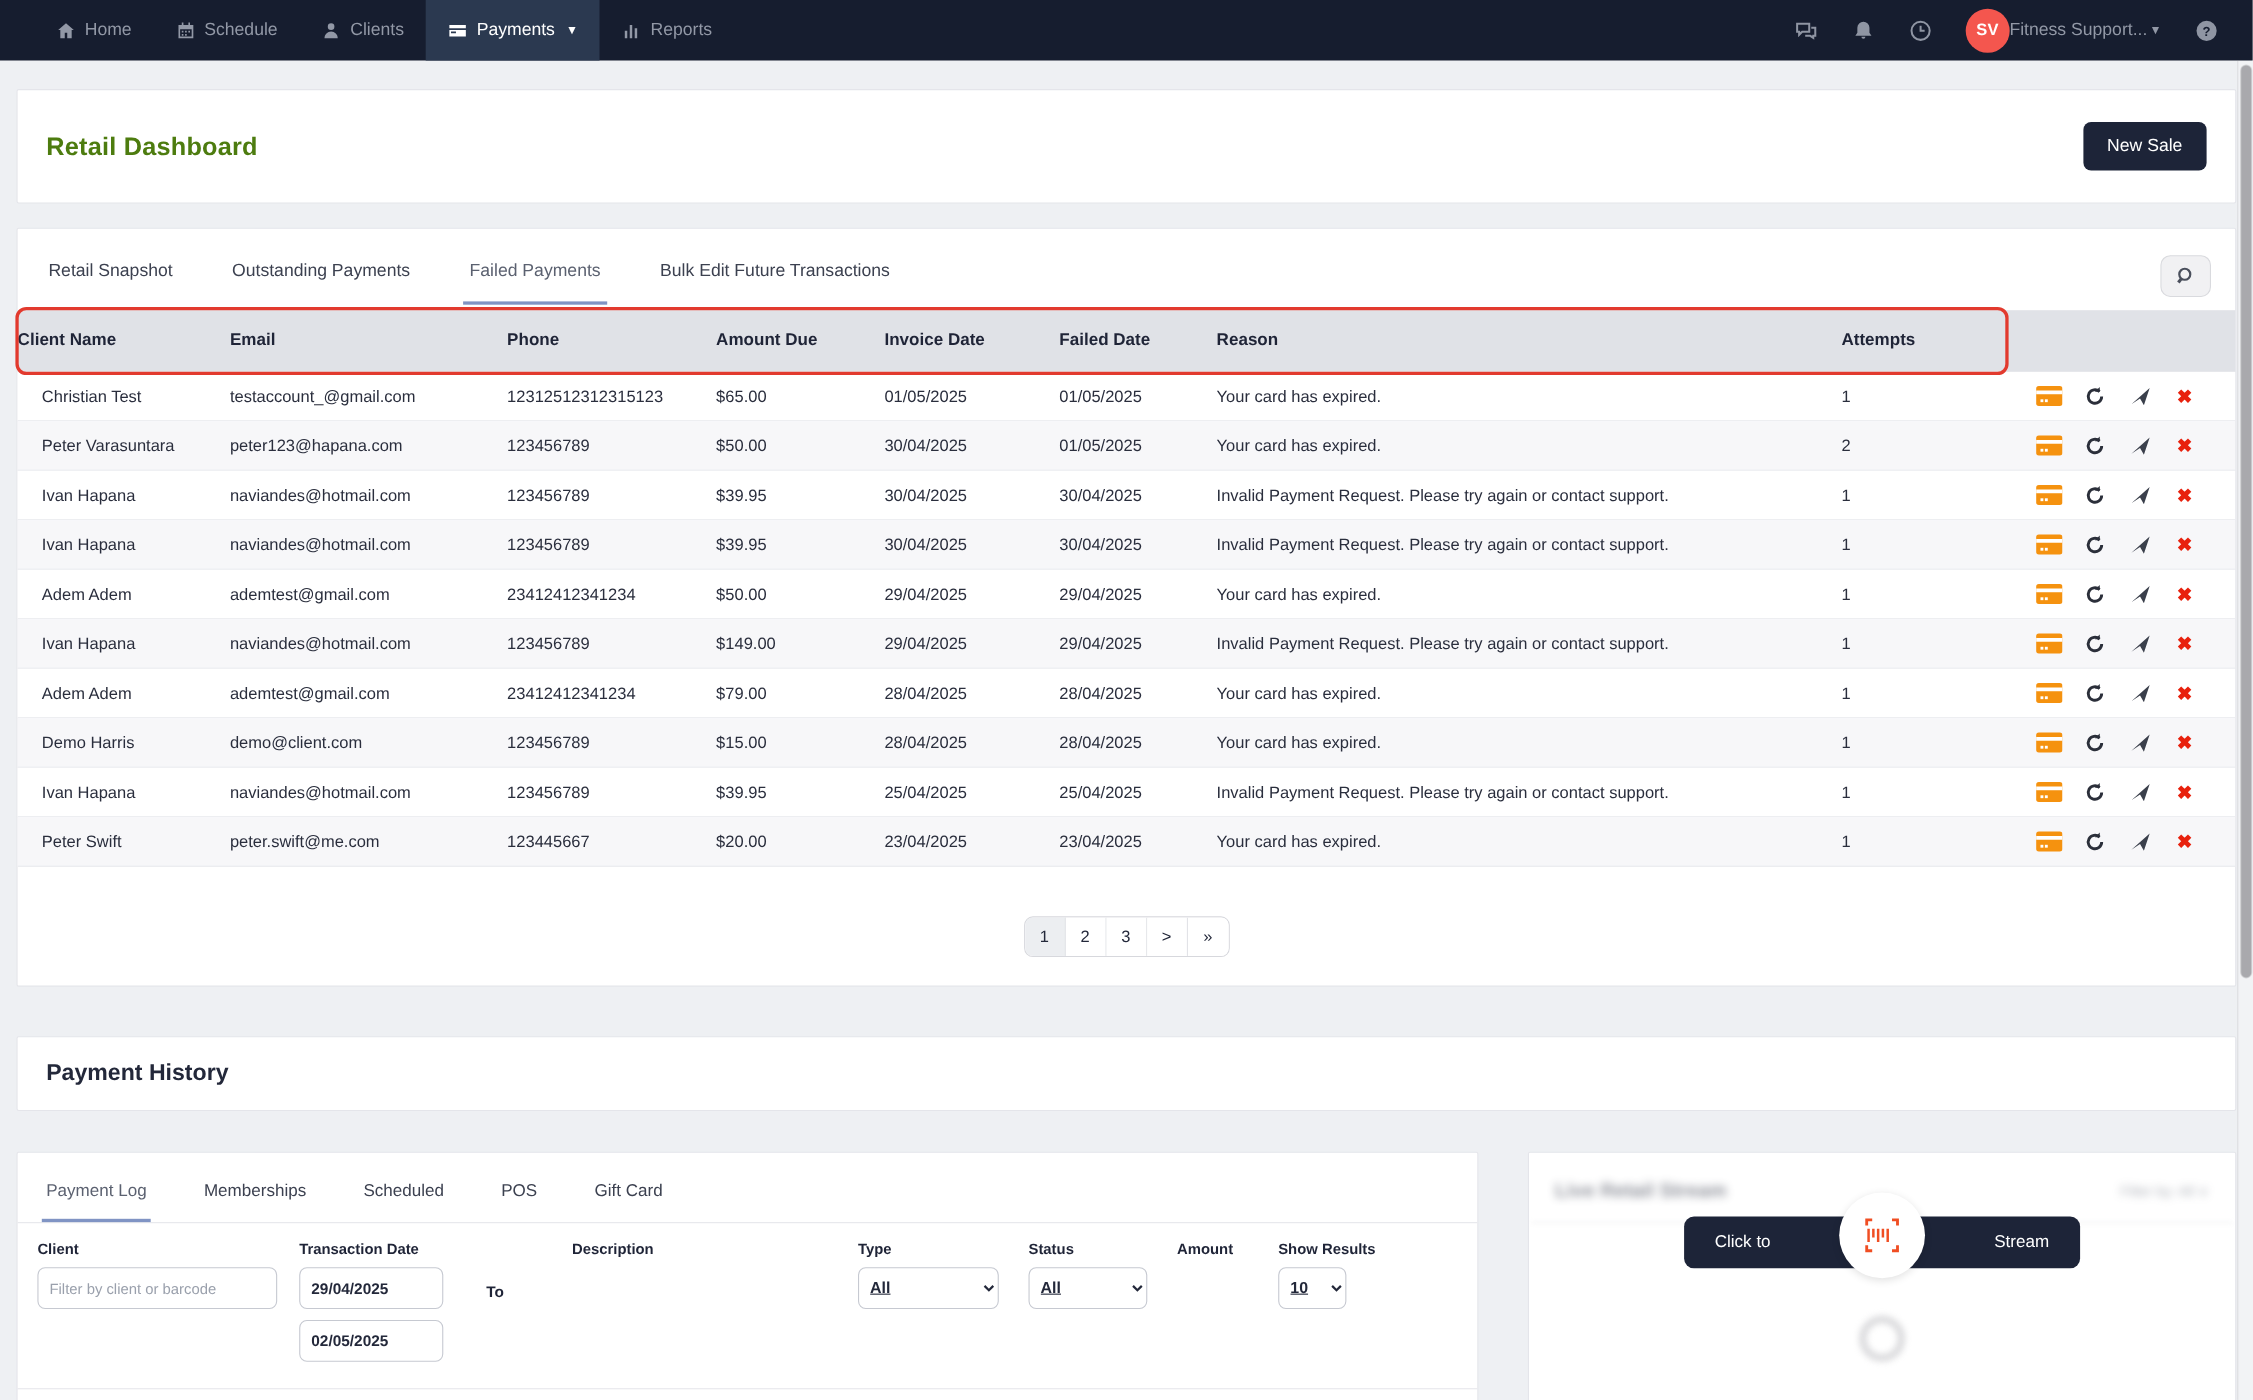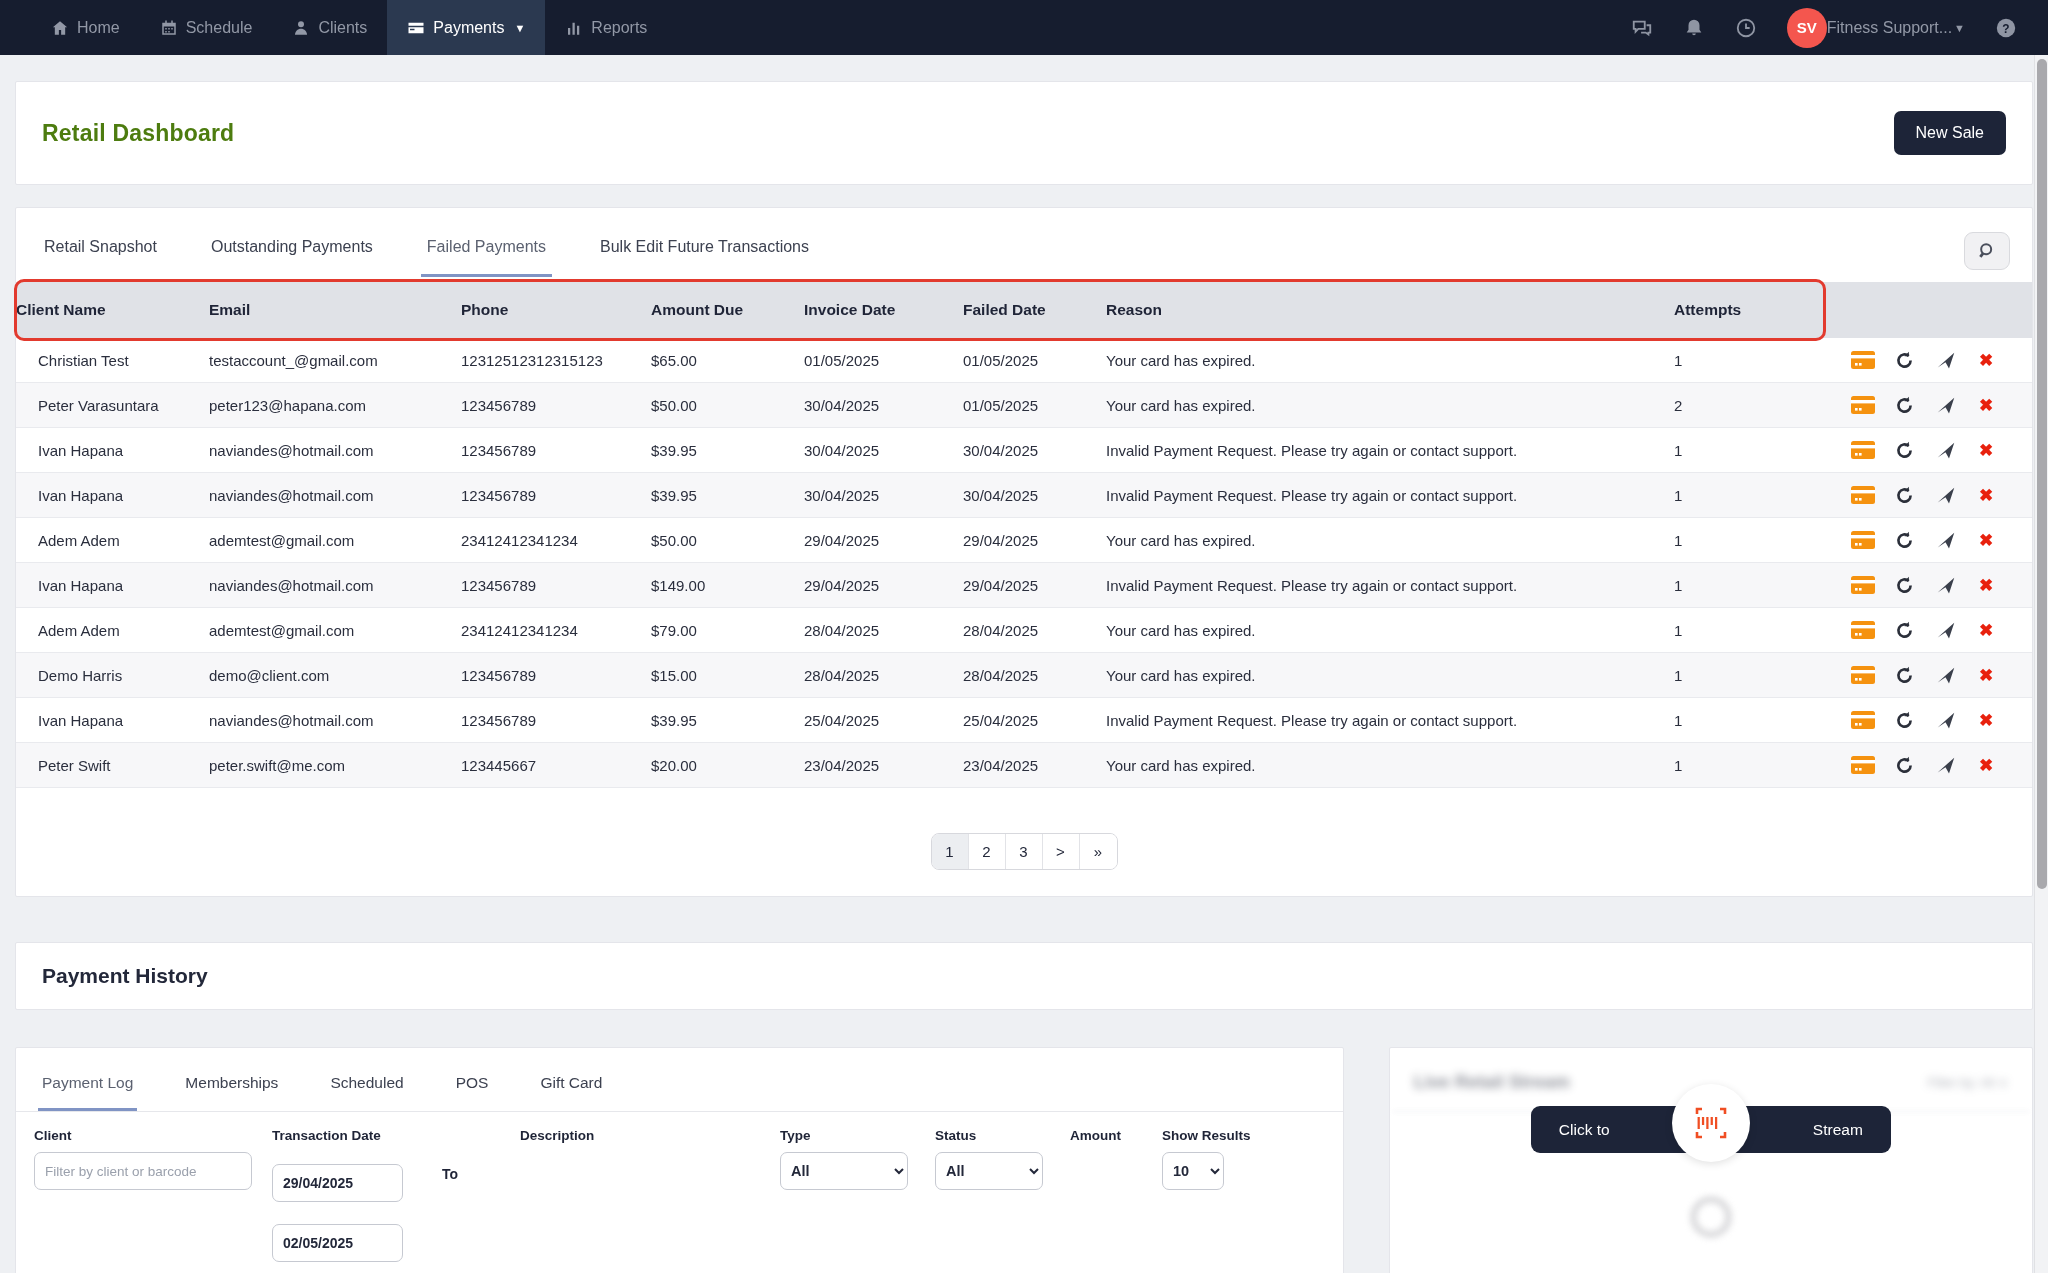--- a/index.html
+++ b/index.html
@@ -67,21 +67,21 @@
   .ptab.active { color:#5b6170; border-bottom-color:#8094c4; }
   .ptabs-divider { border-bottom:1px solid #e6e7eb; }
 
   .filters { display:flex; padding:16px 18px 20px 18px; }
   .f-col { display:flex; flex-direction:column; }
   .f-label { font-size:13.5px; font-weight:bold; color:#1f2437; margin-bottom:9px; }
   .f-input { border:1px solid #c6c9d1; border-radius:7px; height:38px; font-size:14px; color:#23283a; padding:0 10px; font-family:inherit; background:#fff; }
   .f-input::placeholder { color:#9aa0ac; font-size:13.5px; }
   .date-input { width:131px; font-weight:bold; }
   .to-label { font-size:14px; font-weight:bold; color:#1f2437; margin:10px 0 0 10px; }
-  .f-select { border:1px solid #c6c9d1; border-radius:7px; height:38px; font-size:14.5px; font-weight:bold; color:#23283a; padding:0 6px; background:#fff; font-family:inherit; }
+  .f-select { border:1px solid #c6c9d1; border-radius:7px; height:38px; font-size:14.5px; font-weight:bold; color:#23283a; padding:0 6px; background:#fff; font-family:inherit;text-decoration:underline; }
   .plog-divider { border-top:1px solid #e6e7eb; margin-top:4px; }
   .prow { display:flex; align-items:flex-start; padding:14px 18px 0 18px; font-size:15px; color:#2a2e3d; }
 
   
   .stream-card { width:645px; min-height:260px; position:relative; overflow:hidden; }
   .stream-head { display:flex; justify-content:space-between; align-items:center; padding:24px 24px 18px 24px; filter:blur(4px); opacity:.5; }
   .stream-title { font-size:18px; font-weight:bold; color:#23283a; }
   .stream-filter { font-size:13px; color:#5b6170; }
   .stream-divider { border-top:1px solid #dcdde2; margin:0 2px; filter:blur(2px); opacity:.6; }
   .stream-btn { position:absolute; left:50%; top:58px; transform:translateX(-50%); background:#1d2438; color:#fff; border-radius:9px; height:47px; width:360px; display:flex; align-items:center; justify-content:space-between; padding:0 28px; font-size:15.5px; cursor:pointer; }
@@ -538,21 +538,21 @@
         <div class="ptab">POS</div>
         <div class="ptab">Gift Card</div>
       </div>
       <div class="ptabs-divider"></div>
 
       <div class="filters">
         <div class="f-col" style="width:238px;">
           <div class="f-label">Client</div>
           <input class="f-input" style="width: 218px;" placeholder="Filter by client or barcode">
         </div>
-        <div class="f-col" style="width:160px;gap:12px;">
+        <div class="f-col" style="width:160px;">
           <div class="f-label">Transaction Date</div>
           <input class="f-input date-input" value="29/04/2025" style="">
           <input class="f-input date-input" style="margin-top: 10px;" value="02/05/2025">
         </div>
         <div class="f-col" style="width:88px;">
           <div class="to-label" style="margin-top:38px;">To</div>
         </div>
         <div class="f-col" style="width:260px;">
           <div class="f-label">Description</div>
         </div>

